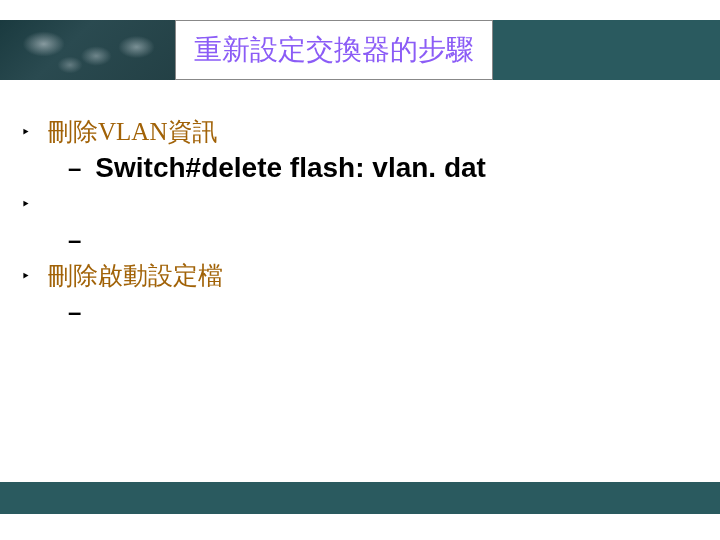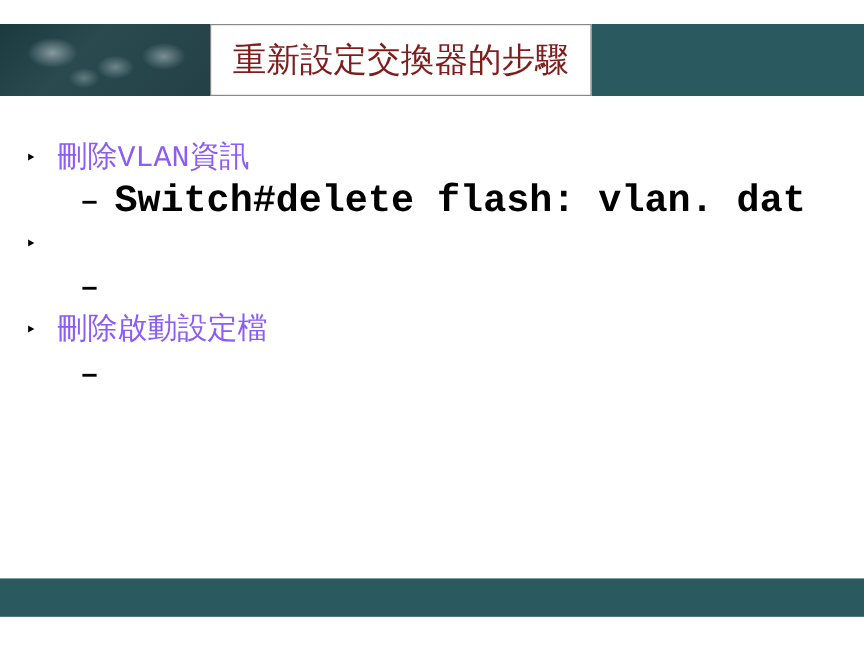--- a/index.html
+++ b/index.html
@@ -38,21 +38,21 @@
     left: 175px;
     height: 60px;
     background: #ffffff;
     border: 1px solid #888;
     padding: 0 18px;
     display: flex;
     align-items: center;
   }
   .title-text {
     font-size: 28px;
-    color: #7f1d1d;
+    color: #8b5cf6;
     white-space: nowrap;
     font-family: "Microsoft JhengHei", "PingFang TC", serif;
   }
   .content {
     position: absolute;
     top: 115px;
     left: 20px;
     right: 30px;
   }
   .bullet-row {
@@ -63,43 +63,43 @@
   .bullet-marker {
     width: 28px;
     font-size: 20px;
     color: #000;
     line-height: 34px;
     text-align: left;
     padding-left: 2px;
   }
   .bullet-text {
     font-size: 25px;
-    color: #8b5cf6;
+    color: #a16207;
     line-height: 34px;
-    font-family: Liberation Mono, monospace;
+    font-family: Liberation Serif, serif;
   }
   .sub-row {
     display: flex;
     align-items: flex-start;
     padding-left: 48px;
     margin-bottom: 2px;
   }
   .sub-marker {
     font-size: 24px;
     font-weight: bold;
     color: #000;
     line-height: 34px;
     margin-right: 14px;
   }
   .sub-text {
-    font-size: 32px;
+    font-size: 28px;
     font-weight: bold;
     color: #000;
     line-height: 34px;
-    font-family: Liberation Mono, monospace;
+    font-family: Liberation Sans, sans-serif;
   }
   .footer-band {
     position: absolute;
     bottom: 26px;
     left: 0;
     right: 0;
     height: 32px;
     background: #2a5a5f;
   }
 </style>

